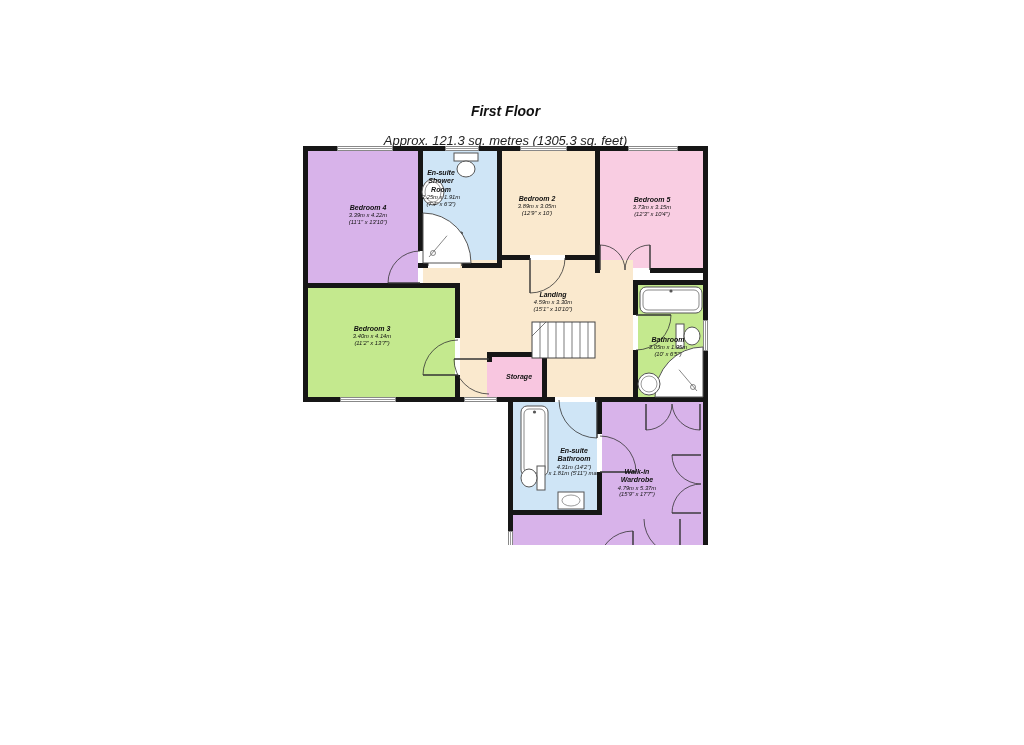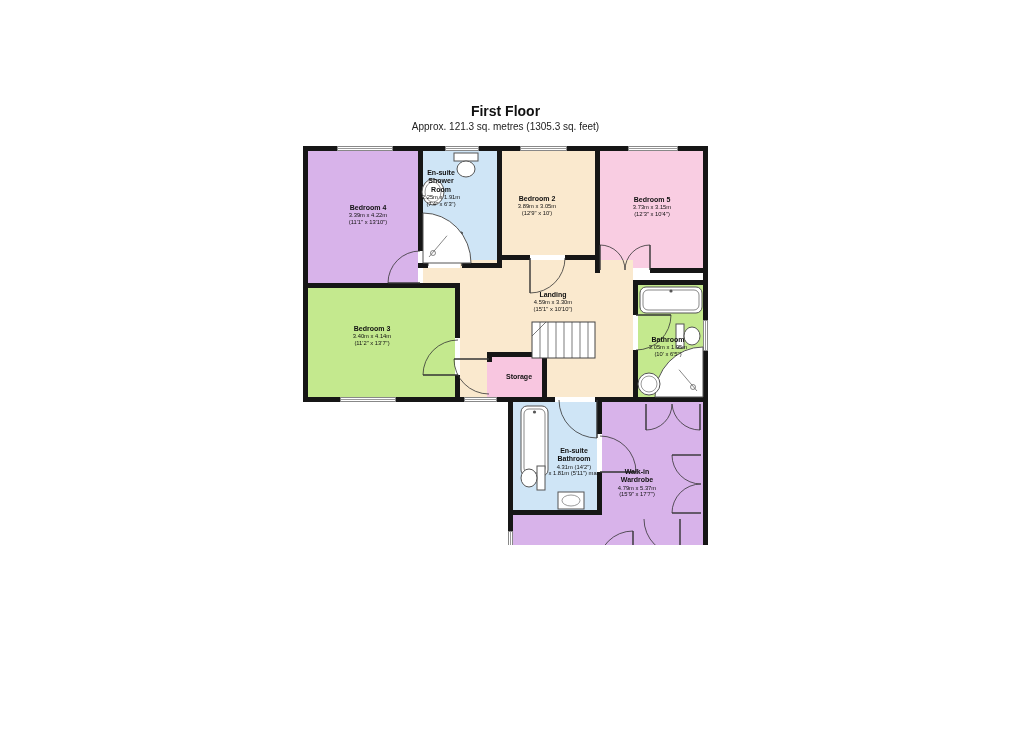--- a/index.html
+++ b/index.html
@@ -1,20 +1,20 @@
 <!DOCTYPE html>
 <html><head>
 <meta charset="utf-8">
 <style>
   html,body{margin:0;padding:0;background:#ffffff;}
   #page{position:relative;width:1024px;height:545px;background:#fff;overflow:hidden;
-        font-family:"Liberation Sans", sans-serif;}
+        font-family:"Liberation Sans", sans-serif;font-style:italic;}
   #plan-header{position:absolute;left:303px;top:103px;width:405px;text-align:center;}
   #plan-title{font-size:14px;font-weight:bold;color:#111;}
-  #plan-subtitle{font-size:10px;color:#222;margin-top:2px;}
+  #plan-subtitle{font-size:13px;color:#222;margin-top:14px;}
   .room{position:absolute;}
   .wall{position:absolute;background:#161616;}
   .window{position:absolute;box-sizing:border-box;border:1px solid #888;}
   .window.h{background:linear-gradient(to bottom,#fff 42%,#999 42%,#999 58%,#fff 58%);}
   .window.v{background:linear-gradient(to right,#fff 42%,#999 42%,#999 58%,#fff 58%);}
   .room-label{position:absolute;transform:translate(-50%,-50%);text-align:center;color:#111;
               line-height:1.18;pointer-events:none;white-space:nowrap;}
   .room-name{font-size:7px;font-weight:bold;white-space:pre-line;}
   .room-dims{font-size:5.8px;white-space:pre-line;}
   #overlay{position:absolute;left:0;top:0;}

